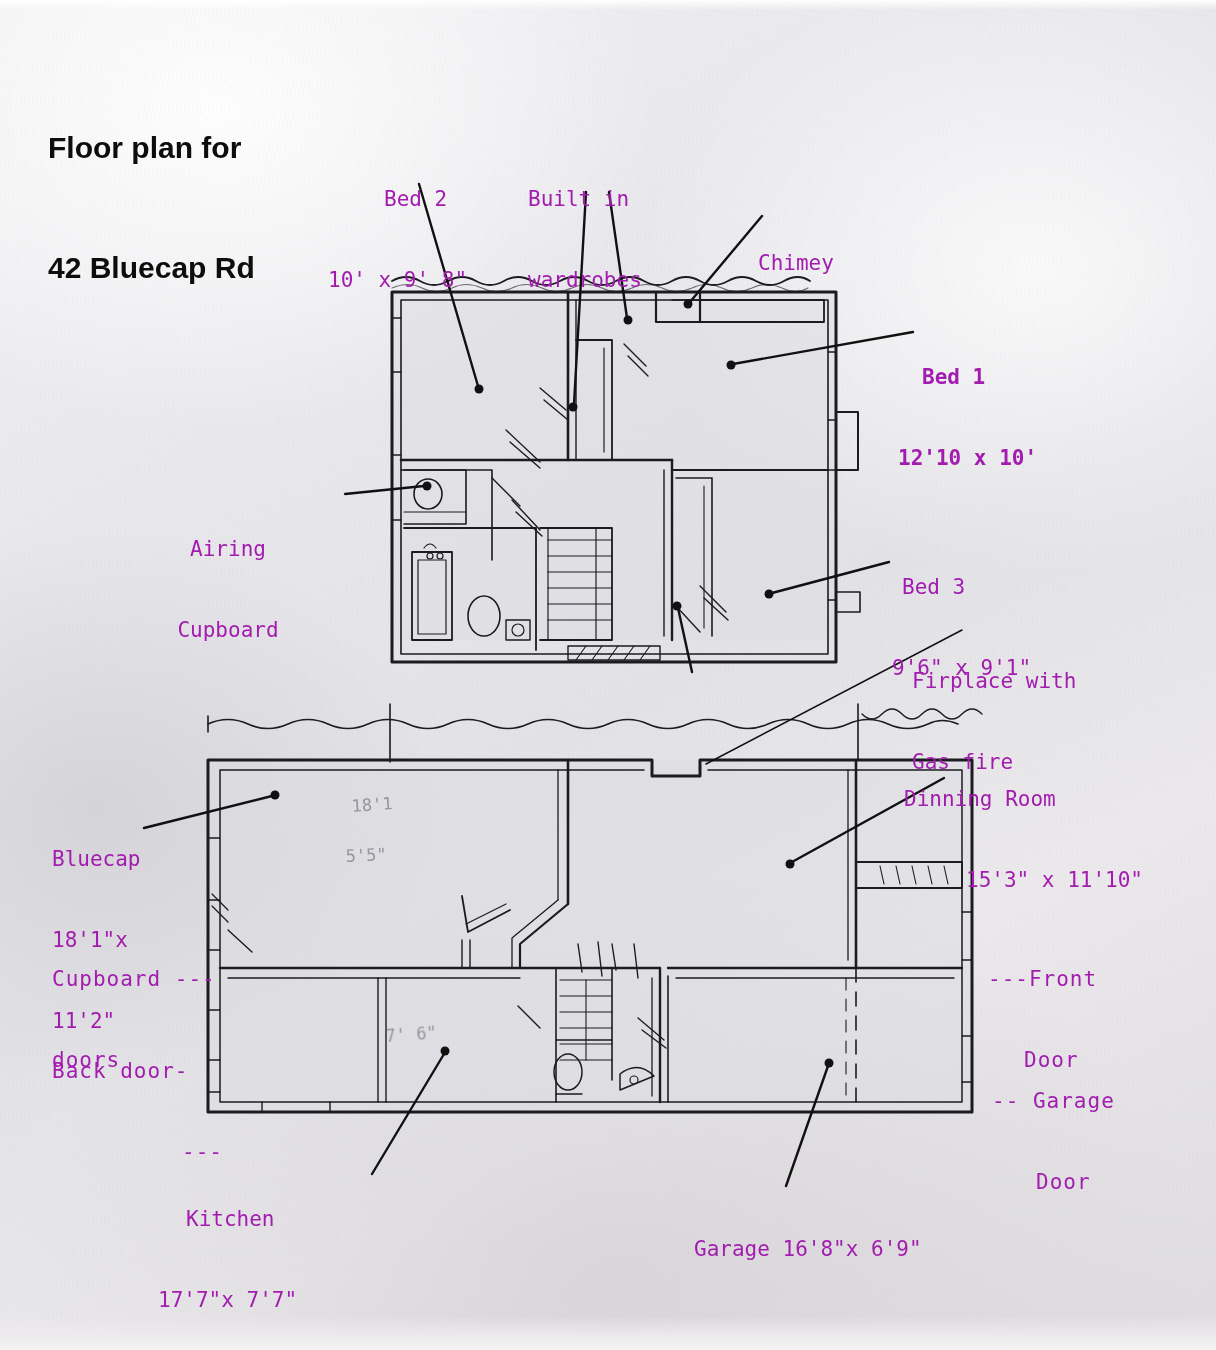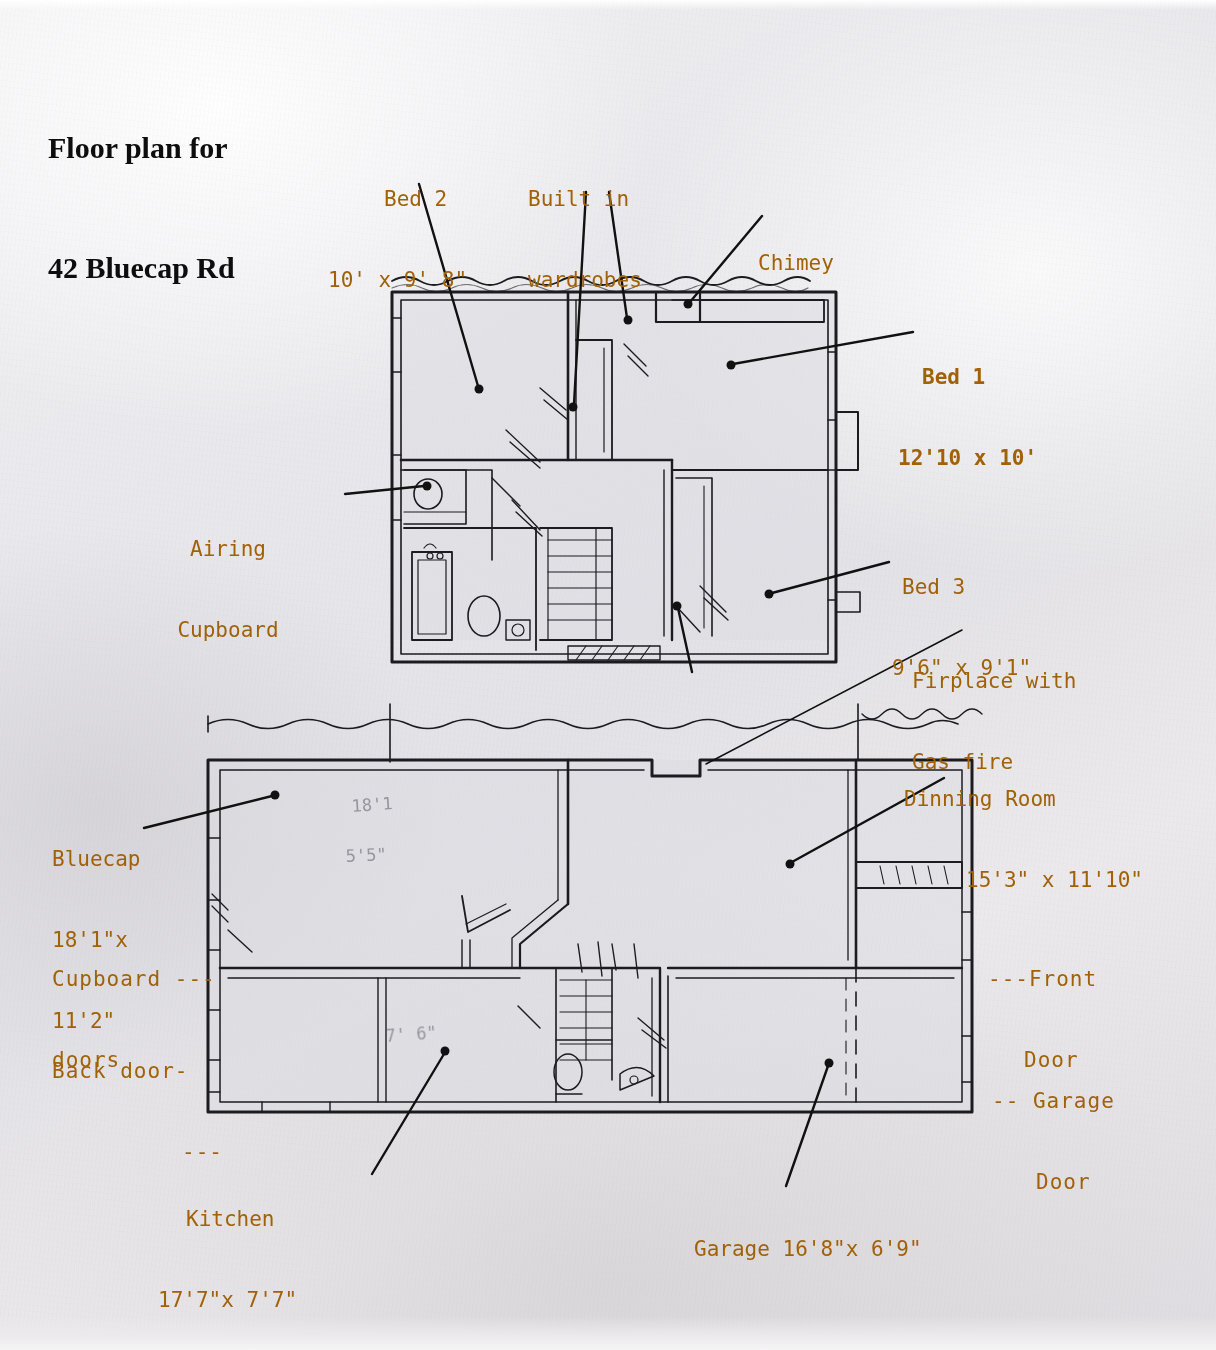--- a/index.html
+++ b/index.html
@@ -49,27 +49,27 @@
     position: absolute;
     inset: 0;
     width: 1216px;
     height: 1350px;
   }
   .lbl {
     position: absolute;
     font-family: "DejaVu Sans Mono", "Liberation Mono", monospace;
     font-size: 21px;
     line-height: 27px;
-    color: #a16207;
+    color: #a21caf;
     white-space: pre;
     letter-spacing: 0px;
   }
   .title {
     position: absolute;
-    font-family: Liberation Serif, serif;
+    font-family: Liberation Sans, sans-serif;
     font-size: 30px;
     line-height: 40px;
     font-weight: bold;
     color: #0d0d0d;
     white-space: pre;
   }
   .dash {
     letter-spacing: 1px;
   }
 </style>

